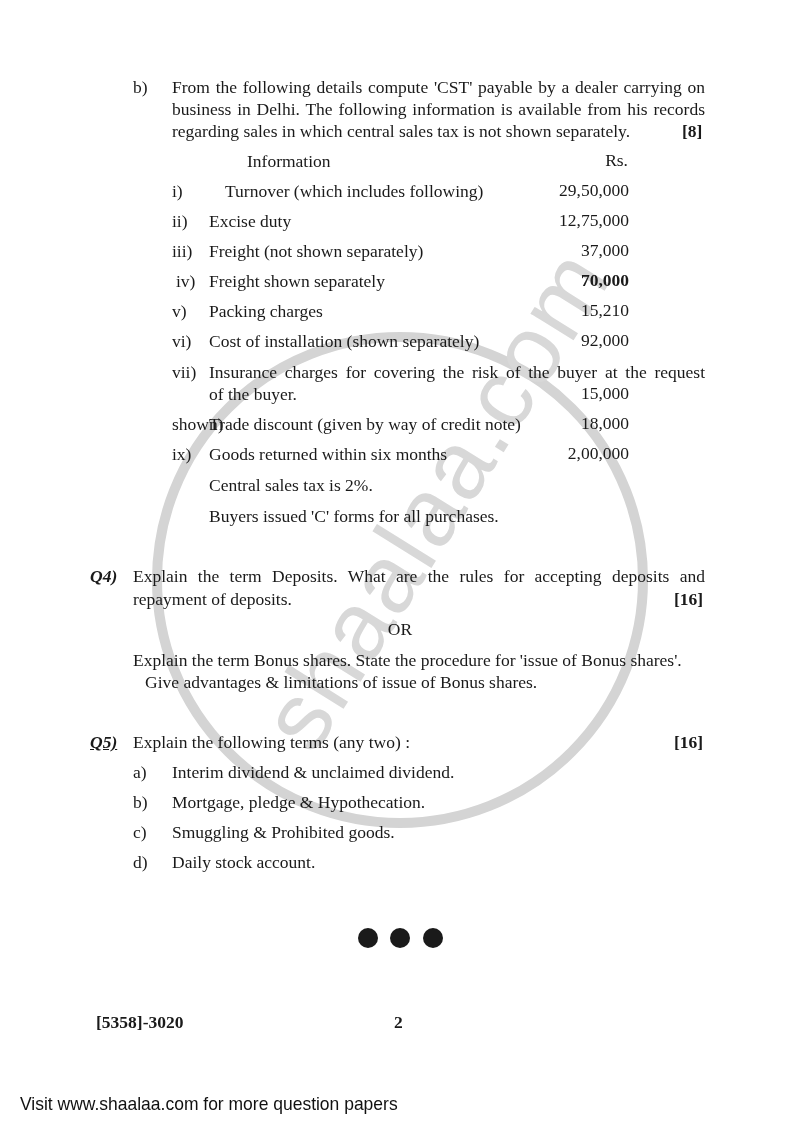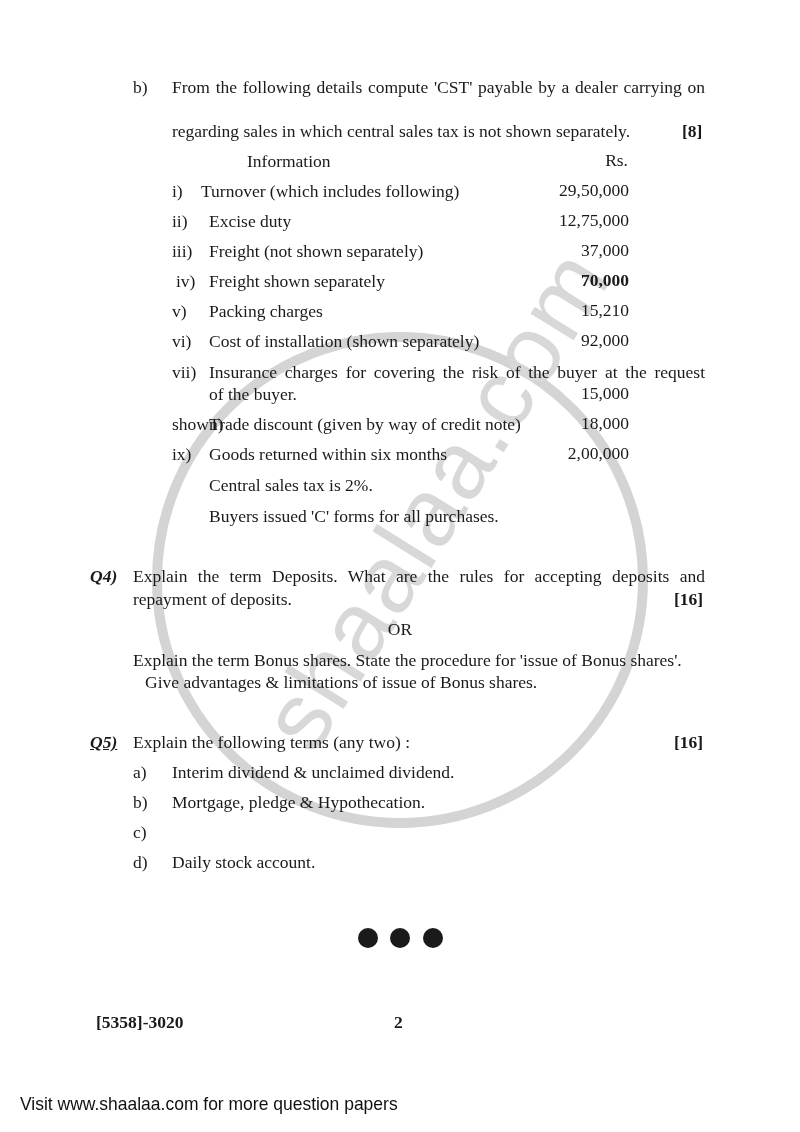--- a/index.html
+++ b/index.html
@@ -30,28 +30,29 @@
 </head>
 <body>
 
 <div class="page">
 
   <div class="wm-circle"></div>
   <div class="wm-text">shaalaa.com</div>
 
   <div class="line" style="left:133px; top:76px;">b)</div>
   <div class="line just" style="left:172px; top:76px; width:533px;">From the following details compute 'CST' payable by a dealer carrying on</div>
+  <div class="line just" style="left:172px; top:98px; width:533px;">business in Delhi. The following information is available from his records</div>
   <div class="line" style="left:172px; top:120px;">regarding sales in which central sales tax is not shown separately.</div>
   <div class="line bold" style="left:682px; top:120px;">[8]</div>
 
   <div class="line" style="left:247px; top:150px;">Information</div>
   <div class="num" style="left:540px; top:150px; width:88px;">Rs.</div>
 
   <div class="line" style="left:172px; top:180px;">i)</div>
-  <div class="line" style="left:201px; top:180px;">Turnover (which includes following)</div>
+  <div class="line" style="left:225px; top:180px;">Turnover (which includes following)</div>
   <div class="num" style="left:500px; top:180px; width:129px;">29,50,000</div>
 
   <div class="line" style="left:172px; top:210px;">ii)</div>
   <div class="line" style="left:209px; top:210px;">Excise duty</div>
   <div class="num" style="left:500px; top:210px; width:129px;">12,75,000</div>
 
   <div class="line" style="left:172px; top:240px;">iii)</div>
   <div class="line" style="left:209px; top:240px;">Freight (not shown separately)</div>
   <div class="num" style="left:500px; top:240px; width:129px;">37,000</div>
 
@@ -97,20 +98,21 @@
   <div class="line" style="left:133px; top:731px;">Explain the following terms (any two) :</div>
   <div class="line bold" style="left:674px; top:731px;">[16]</div>
 
   <div class="line" style="left:133px; top:761px;">a)</div>
   <div class="line" style="left:172px; top:761px;">Interim dividend &amp; unclaimed dividend.</div>
 
   <div class="line" style="left:133px; top:791px;">b)</div>
   <div class="line" style="left:172px; top:791px;">Mortgage, pledge &amp; Hypothecation.</div>
 
   <div class="line" style="left:133px; top:821px;">c)</div>
+  <div class="line" style="left:172px; top:821px;">Smuggling &amp; Prohibited goods.</div>
 
   <div class="line" style="left:133px; top:851px;">d)</div>
   <div class="line" style="left:172px; top:851px;">Daily stock account.</div>
 
   <div class="dot" style="left:358px;"></div>
   <div class="dot" style="left:390px;"></div>
   <div class="dot" style="left:423px;"></div>
 
   <div class="line bold" style="left:96px; top:1011px;">[5358]-3020</div>
   <div class="line bold" style="left:394px; top:1011px;">2</div>

